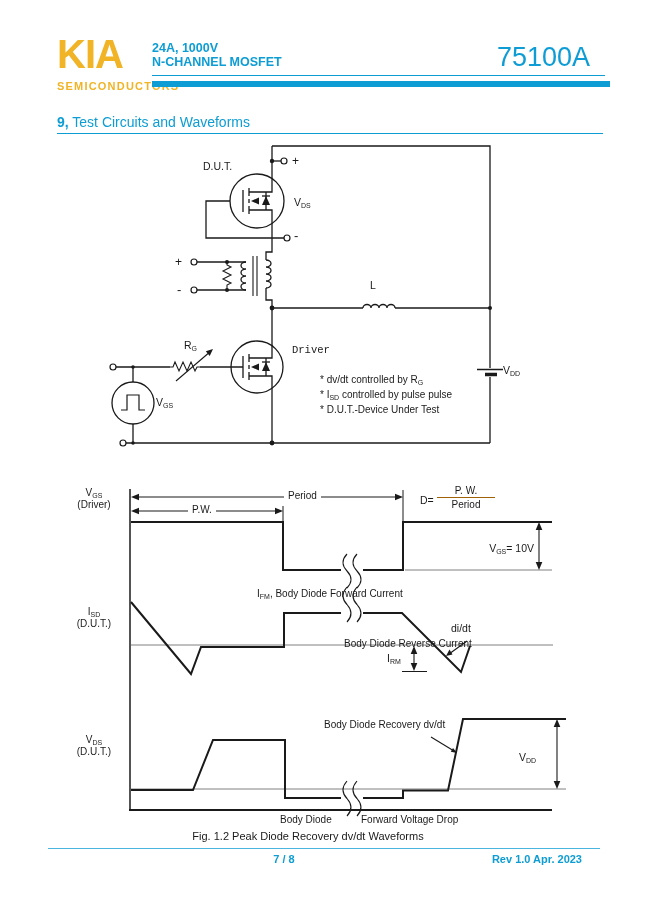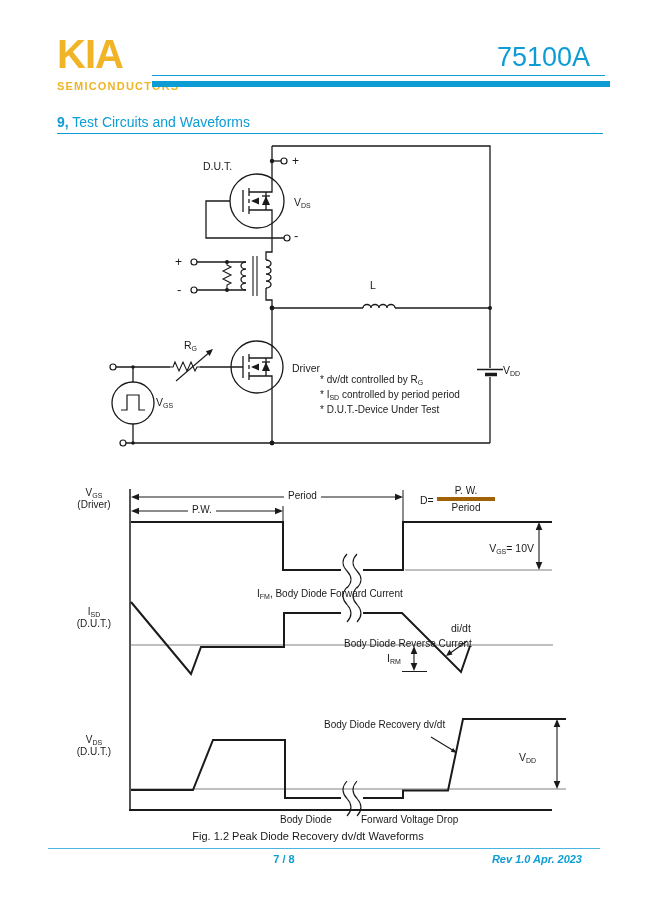--- a/index.html
+++ b/index.html
@@ -7,33 +7,37 @@
         font-family:"Liberation Sans","DejaVu Sans",sans-serif;color:#1a1a1a;}
   .abs{position:absolute;}
   .lbl{position:absolute;font-size:10.5px;white-space:nowrap;color:#1a1a1a;}
   .sm{font-size:10px;}
   sub{font-size:7px;line-height:0;vertical-align:-2px;}
   .cyan{color:#0d9dd4;}
   .rule{position:absolute;background:#0d9dd4;}
   .wbg{background:#fff;padding:0 4px;}
   .ctr{text-align:center;}
   .frac{position:absolute;width:58px;text-align:center;font-size:10px;}
-  .frac .num{display:block;border-bottom:4px solid #a16207;padding:0 2px 1px;}
+  .frac .num{display:block;border-bottom:1px solid #a16207;padding:0 2px 1px;}
   .frac .den{display:block;padding-top:1px;}
   .axlbl{position:absolute;width:68px;text-align:center;font-size:10px;line-height:12px;}
   svg{position:absolute;left:0;top:0;}
 </style>
 </head>
 <body>
 
 <div id="page">
 
   <div class="abs" style="left:57px;top:34px;font-size:40px;font-weight:bold;letter-spacing:-1px;line-height:1;color:#f0b426;">KIA</div>
   <div class="abs" style="left:57px;top:80px;font-size:11px;font-weight:bold;letter-spacing:1.2px;color:#f0b426;">SEMICONDUCTORS</div>
 
+  <div class="abs cyan" style="left:152px;top:41px;font-size:12.5px;font-weight:bold;line-height:14px;">
+    <div>24A, 1000V</div>
+    <div>N-CHANNEL MOSFET</div>
+  </div>
 
   <div class="abs cyan" style="left:460px;top:44px;width:130px;text-align:right;font-size:27px;line-height:1;">75100A</div>
 
   <div class="rule" style="left:152px;top:75px;width:453px;height:1px;"></div>
   <div class="rule" style="left:152px;top:81px;width:458px;height:6px;"></div>
 
   <div class="abs cyan" style="left:57px;top:114px;font-size:14px;">
     <span style="font-weight:bold;">9,</span>
     <span>Test Circuits and Waveforms</span>
   </div>
@@ -177,24 +181,24 @@
   </svg>
 
   <div class="lbl" style="left:203px;top:160px;">D.U.T.</div>
   <div class="lbl" style="left:292px;top:154px;font-size:12px;">+</div>
   <div class="lbl" style="left:294px;top:196px;"><span>V</span><sub>DS</sub></div>
   <div class="lbl" style="left:294px;top:228px;font-size:13px;">-</div>
   <div class="lbl" style="left:175px;top:255px;font-size:12px;">+</div>
   <div class="lbl" style="left:177px;top:282px;font-size:13px;">-</div>
   <div class="lbl" style="left:370px;top:279px;">L</div>
   <div class="lbl" style="left:184px;top:339px;"><span>R</span><sub>G</sub></div>
-  <div class="lbl" style="left:292px;top:362px;">Driver</div>
+  <div class="lbl" style="left:292px;top:344px;font-family:Liberation Mono, monospace;">Driver</div>
   <div class="lbl sm" style="left:320px;top:372px;line-height:15px;">
     <div><span>* dv/dt controlled by R</span><sub>G</sub></div>
-    <div><span>* I</span><sub>SD</sub><span> controlled by period period</span></div>
+    <div><span>* I</span><sub>SD</sub><span> controlled by pulse pulse</span></div>
     <div>* D.U.T.-Device Under Test</div>
   </div>
   <div class="lbl" style="left:156px;top:396px;"><span>V</span><sub>GS</sub></div>
   <div class="lbl" style="left:503px;top:364px;"><span>V</span><sub>DD</sub></div>
 
   <div class="axlbl" style="left:60px;top:487px;">
     <span style="display:block;"><span>V</span><sub>GS</sub></span>
     <span style="display:block;">(Driver)</span>
   </div>
   <div class="lbl sm wbg" style="left:188px;top:504px;">P.W.</div>
@@ -220,15 +224,15 @@
     <span style="display:block;">(D.U.T.)</span>
   </div>
   <div class="lbl sm" style="left:324px;top:719px;">Body Diode Recovery dv/dt</div>
   <div class="lbl" style="left:519px;top:751px;"><span>V</span><sub>DD</sub></div>
   <div class="lbl sm" style="left:280px;top:814px;">Body Diode</div>
   <div class="lbl sm" style="left:361px;top:814px;">Forward Voltage Drop</div>
   <div class="lbl ctr" style="left:118px;top:830px;width:380px;font-size:11px;">Fig. 1.2 Peak Diode Recovery dv/dt Waveforms</div>
 
   <div class="rule" style="left:48px;top:848px;width:552px;height:1px;opacity:.75;"></div>
   <div class="abs cyan ctr" style="left:254px;top:853px;width:60px;font-size:11px;font-weight:bold;">7 / 8</div>
-  <div class="abs cyan" style="left:420px;top:853px;width:162px;text-align:right;font-size:11px;font-weight:bold;font-style:italic;">Rev 1.0 Apr. 2023</div>
+  <div class="abs cyan" style="left:420px;top:853px;width:162px;text-align:right;font-size:11px;font-weight:bold;">Rev 1.0 Apr. 2023</div>
 
 </div>
 
 </body></html>

